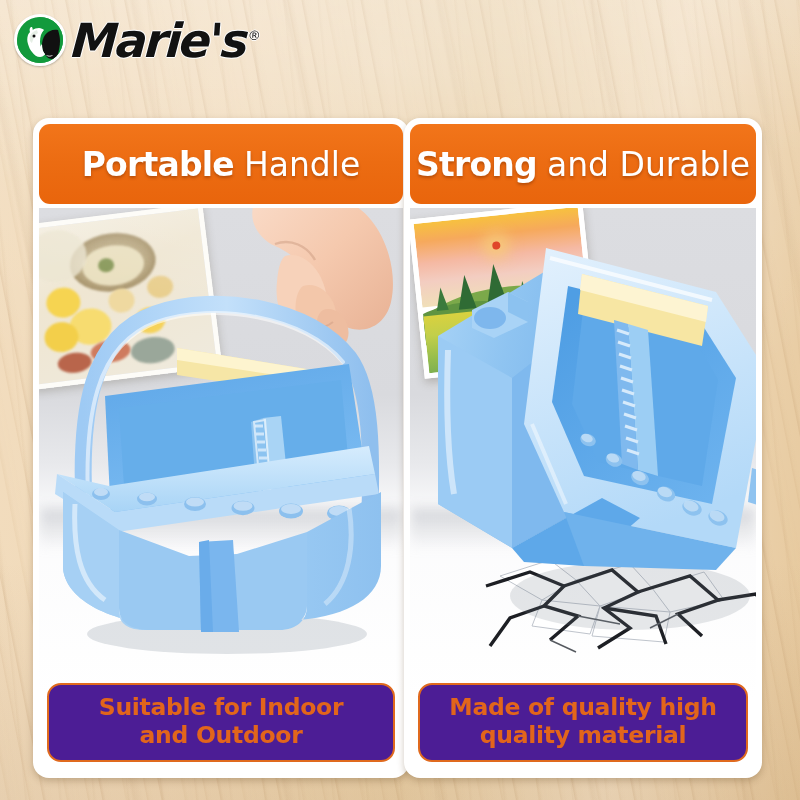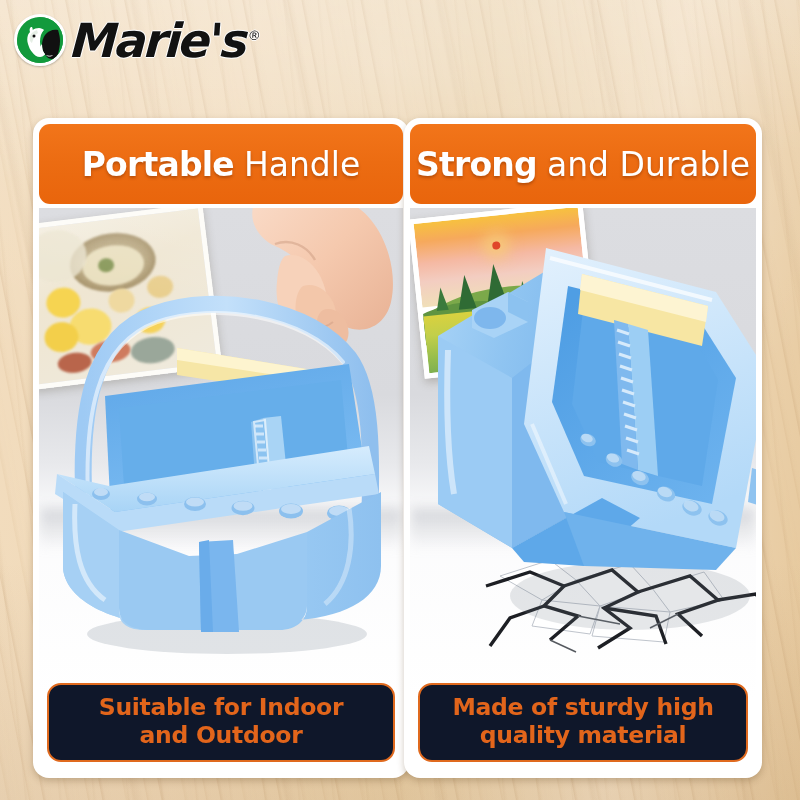--- a/index.html
+++ b/index.html
@@ -192,21 +192,21 @@
   .bucket-r { position: absolute; left: 6px; top: 10px; width: 372px; height: 420px; }
 
   .crack { position:absolute; left:70px; top:268px; width:300px; height:190px; }
 
   
   .caption {
     position: absolute;
     left: 14px; right: 14px; bottom: 16px;
     border: 2px solid #e06a1e;
     border-radius: 14px;
-    background: #0f172a;
+    background: #4c1d95;
     padding: 9px 6px 11px;
     text-align: center;
     z-index: 6;
   }
   .caption span {
     display: block;
     font-family: "DejaVu Sans", sans-serif;
     font-weight: 700;
     font-size: 23.5px;
     line-height: 1.17;
@@ -498,18 +498,18 @@
 
         <path d="M96 330 L186 280 L224 300 L168 348 L108 344 Z" fill="#5ea8e9"></path>
         <path d="M148 294 L320 330 L300 352 L168 348 Z" fill="#6fb2ec"></path>
 
         <path d="M134 40 L296 82" fill="none" stroke="rgba(255,255,255,.7)" stroke-width="4"></path>
         <path d="M116 206 L150 286" fill="none" stroke="rgba(255,255,255,.45)" stroke-width="4"></path>
       </svg>
     </div>
 
     <div class="caption">
-      <span>Made of sturdy high</span>
+      <span>Made of quality high</span>
       <span>quality material</span>
     </div>
   </div>
 
 </div>
 
 </body></html>

